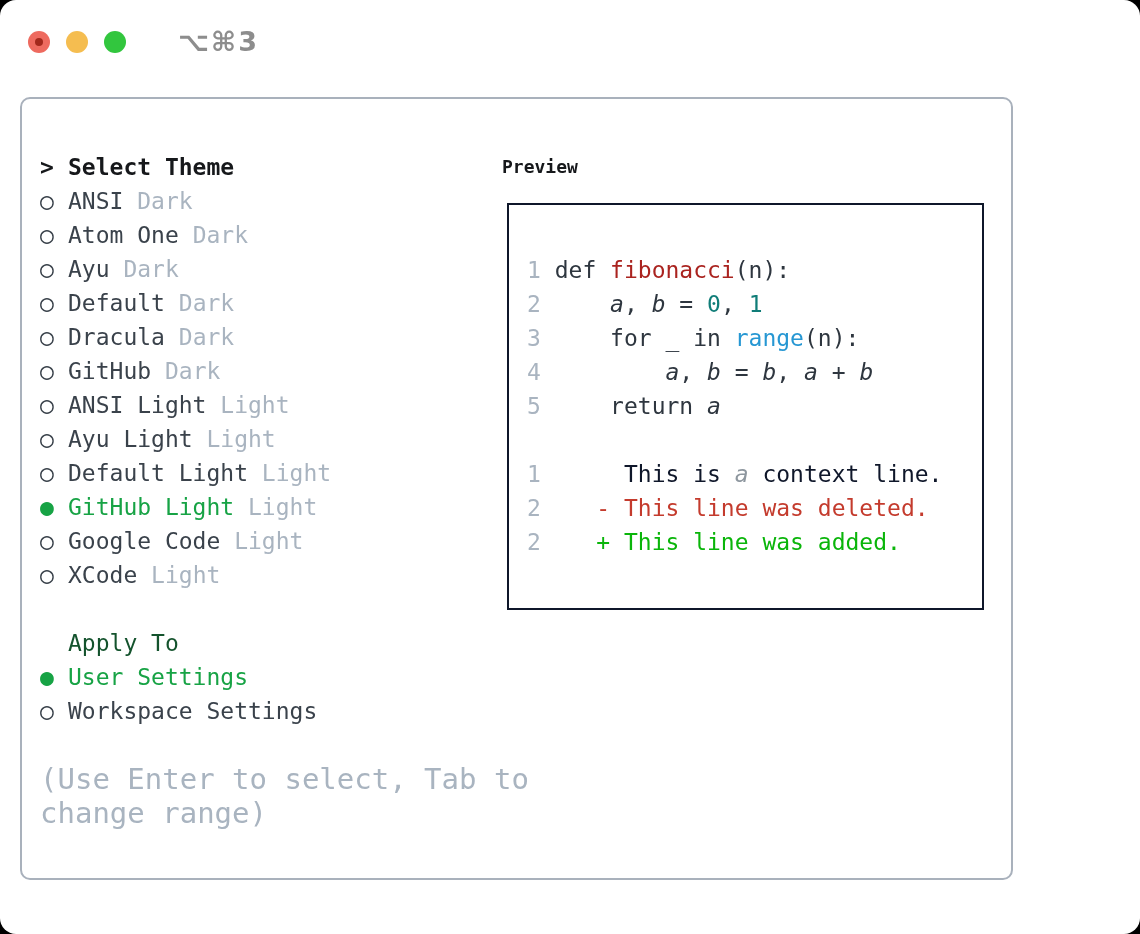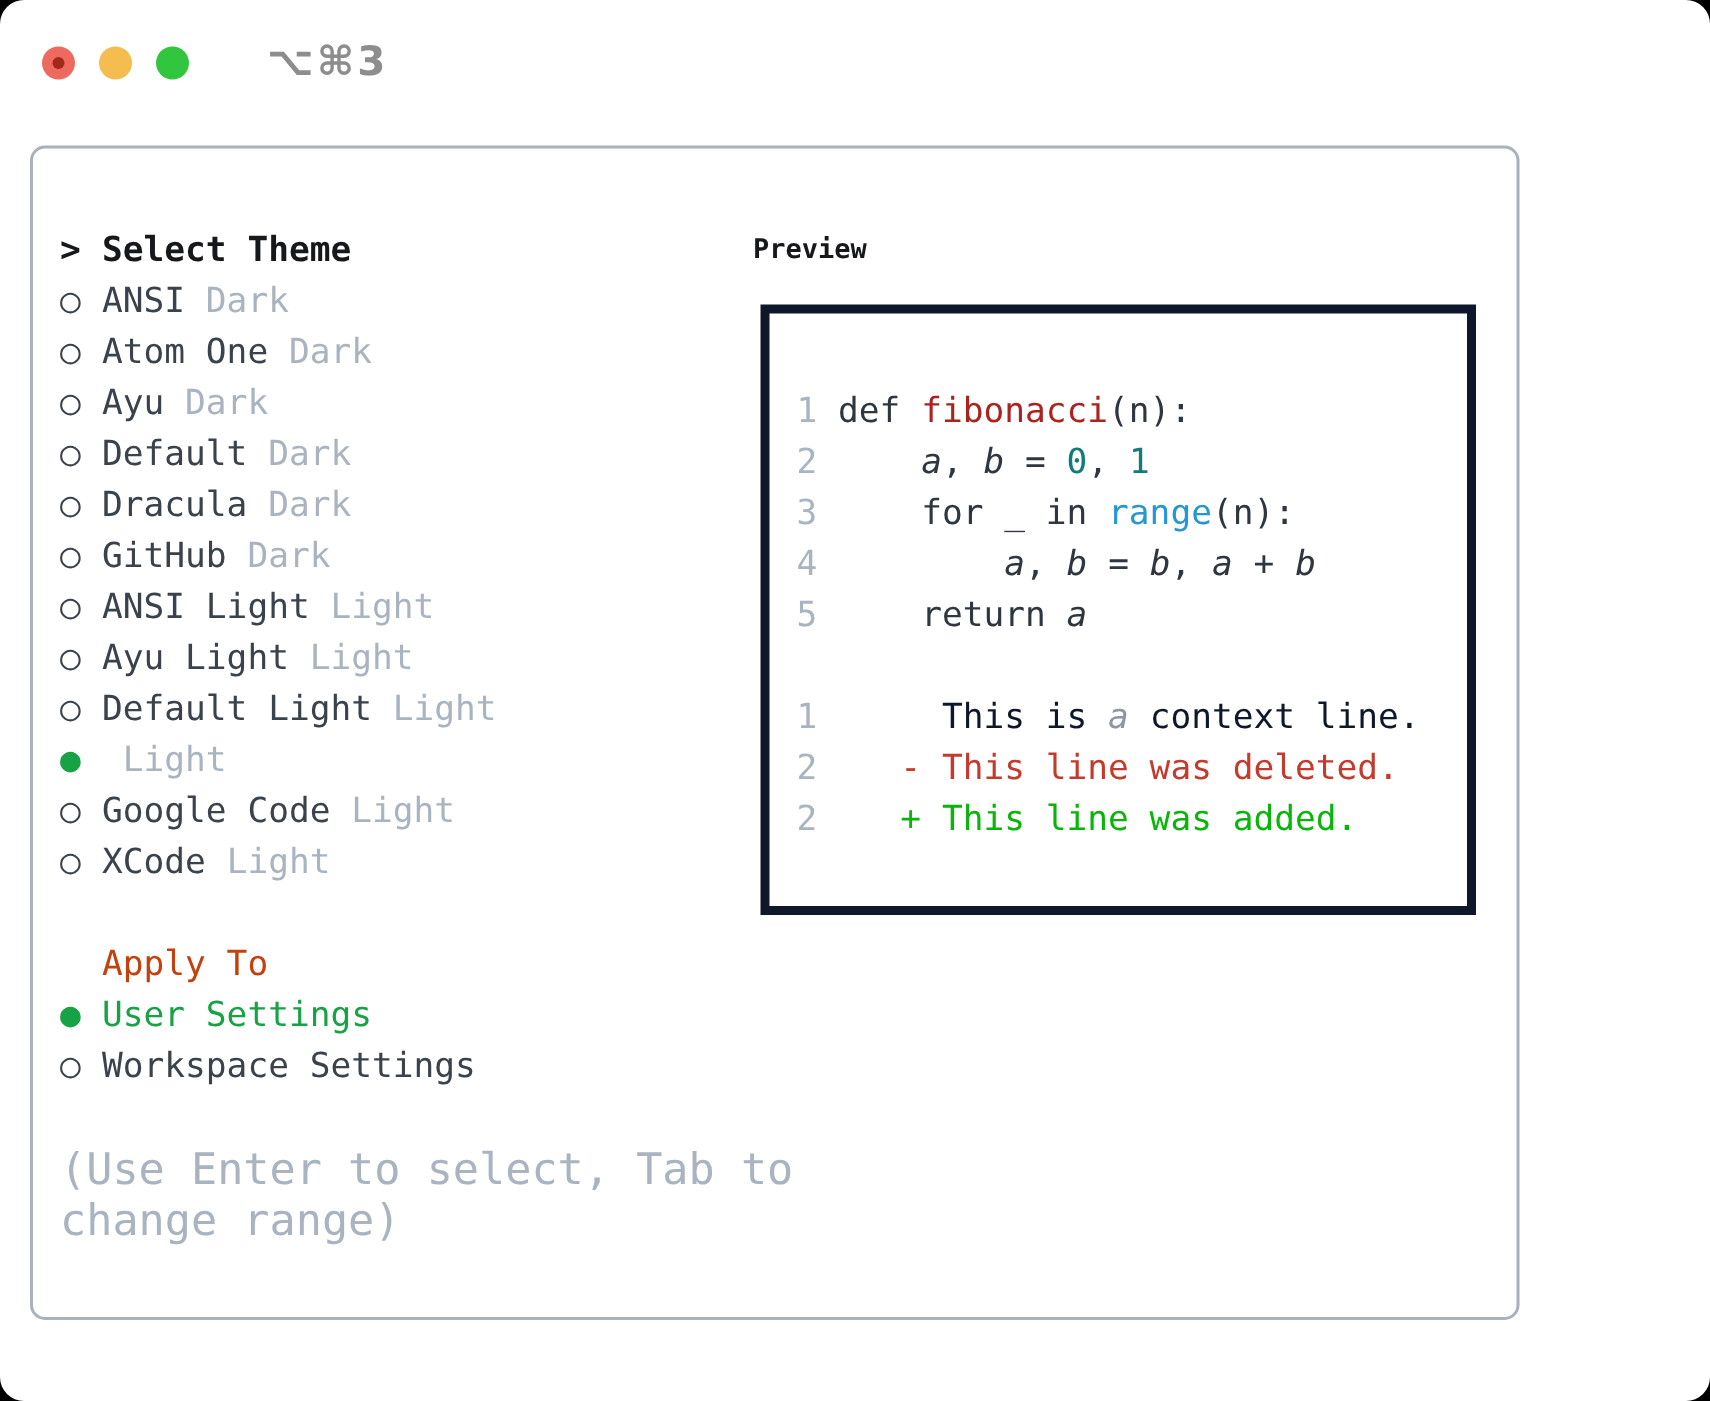--- a/index.html
+++ b/index.html
@@ -28,30 +28,30 @@
     position:absolute; left:20px; top:97px; width:993px; height:783px;
     border:2px solid #a9b1bc; border-radius:10px; background:#fff;
   }
   .row { display:flex; height:34px; line-height:34px; font-size:23px; color:#3a424b; }
   .marker { display:inline-block; width:28px; flex:0 0 28px; color:#3a424b; }
   .row.selected .marker, .row.selected .name { color:#17a345; }
   .row.header-row .marker, .row.header-row .name { color:#16181b; font-weight:bold; }
   .row .variant { color:#a9b4c0; margin-left:1ch; }
   .theme-list { position:absolute; left:18px; top:51px; }
   .apply-block { position:absolute; left:18px; top:527px; }
-  .apply-block .apply-header { color:#c2410c; }
+  .apply-block .apply-header { color:#14532d; }
   .hint { position:absolute; left:18px; top:663px; font-size:29px; line-height:34px; color:#a9b4c0; }
   
   .preview-header {
     position:absolute; left:480px; top:51px; height:34px; line-height:34px;
     font-size:18px; font-weight:bold; color:#16181b;
   }
   .preview-box {
     position:absolute; left:485px; top:104px; width:477px; height:407px;
-    border:6px solid #0f172a; background:#fff; padding:48px 0 0 18px; overflow:hidden;
+    border:2px solid #0f172a; background:#fff; padding:48px 0 0 18px; overflow:hidden;
   }
   .cl { height:34px; line-height:34px; font-size:23px; white-space:pre; }
   .ln { display:inline-block; width:1ch; color:#a9b4c0; }
   .seg { white-space:pre; }
   .tk-code { color:#2e363f; }
   .tk-var { color:#2e363f; font-style:italic; }
   .tk-func { color:#aa231f; }
   .tk-num { color:#107d78; }
   .tk-builtin { color:#2697d3; }
   .tk-context { color:#0f172a; }
@@ -119,20 +119,21 @@
           <span class="name">Ayu Light</span>
           <span class="variant">Light</span>
         </div>
         <div class="row">
           <span class="marker">○</span>
           <span class="name">Default Light</span>
           <span class="variant">Light</span>
         </div>
         <div class="row selected">
           <span class="marker">●</span>
+          <span class="name">GitHub Light</span>
           <span class="variant">Light</span>
         </div>
         <div class="row">
           <span class="marker">○</span>
           <span class="name">Google Code</span>
           <span class="variant">Light</span>
         </div>
         <div class="row">
           <span class="marker">○</span>
           <span class="name">XCode</span>

